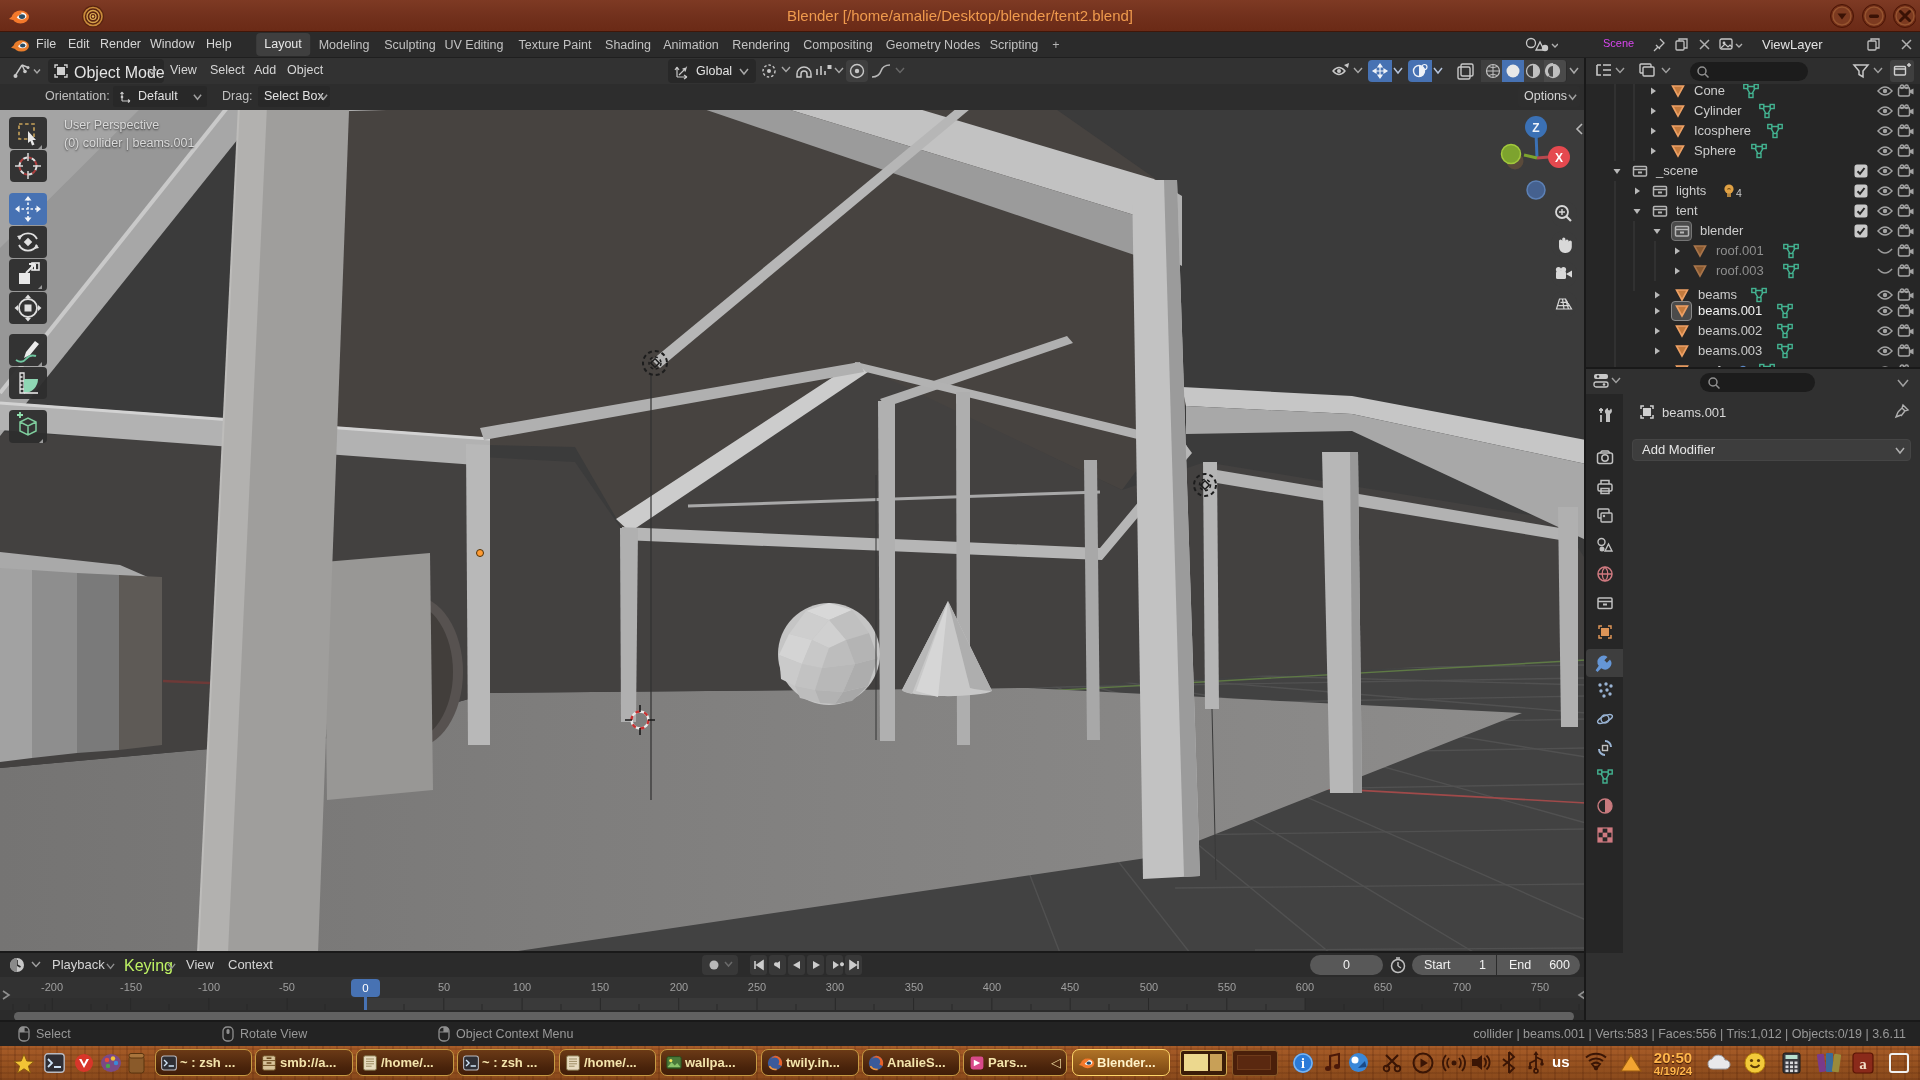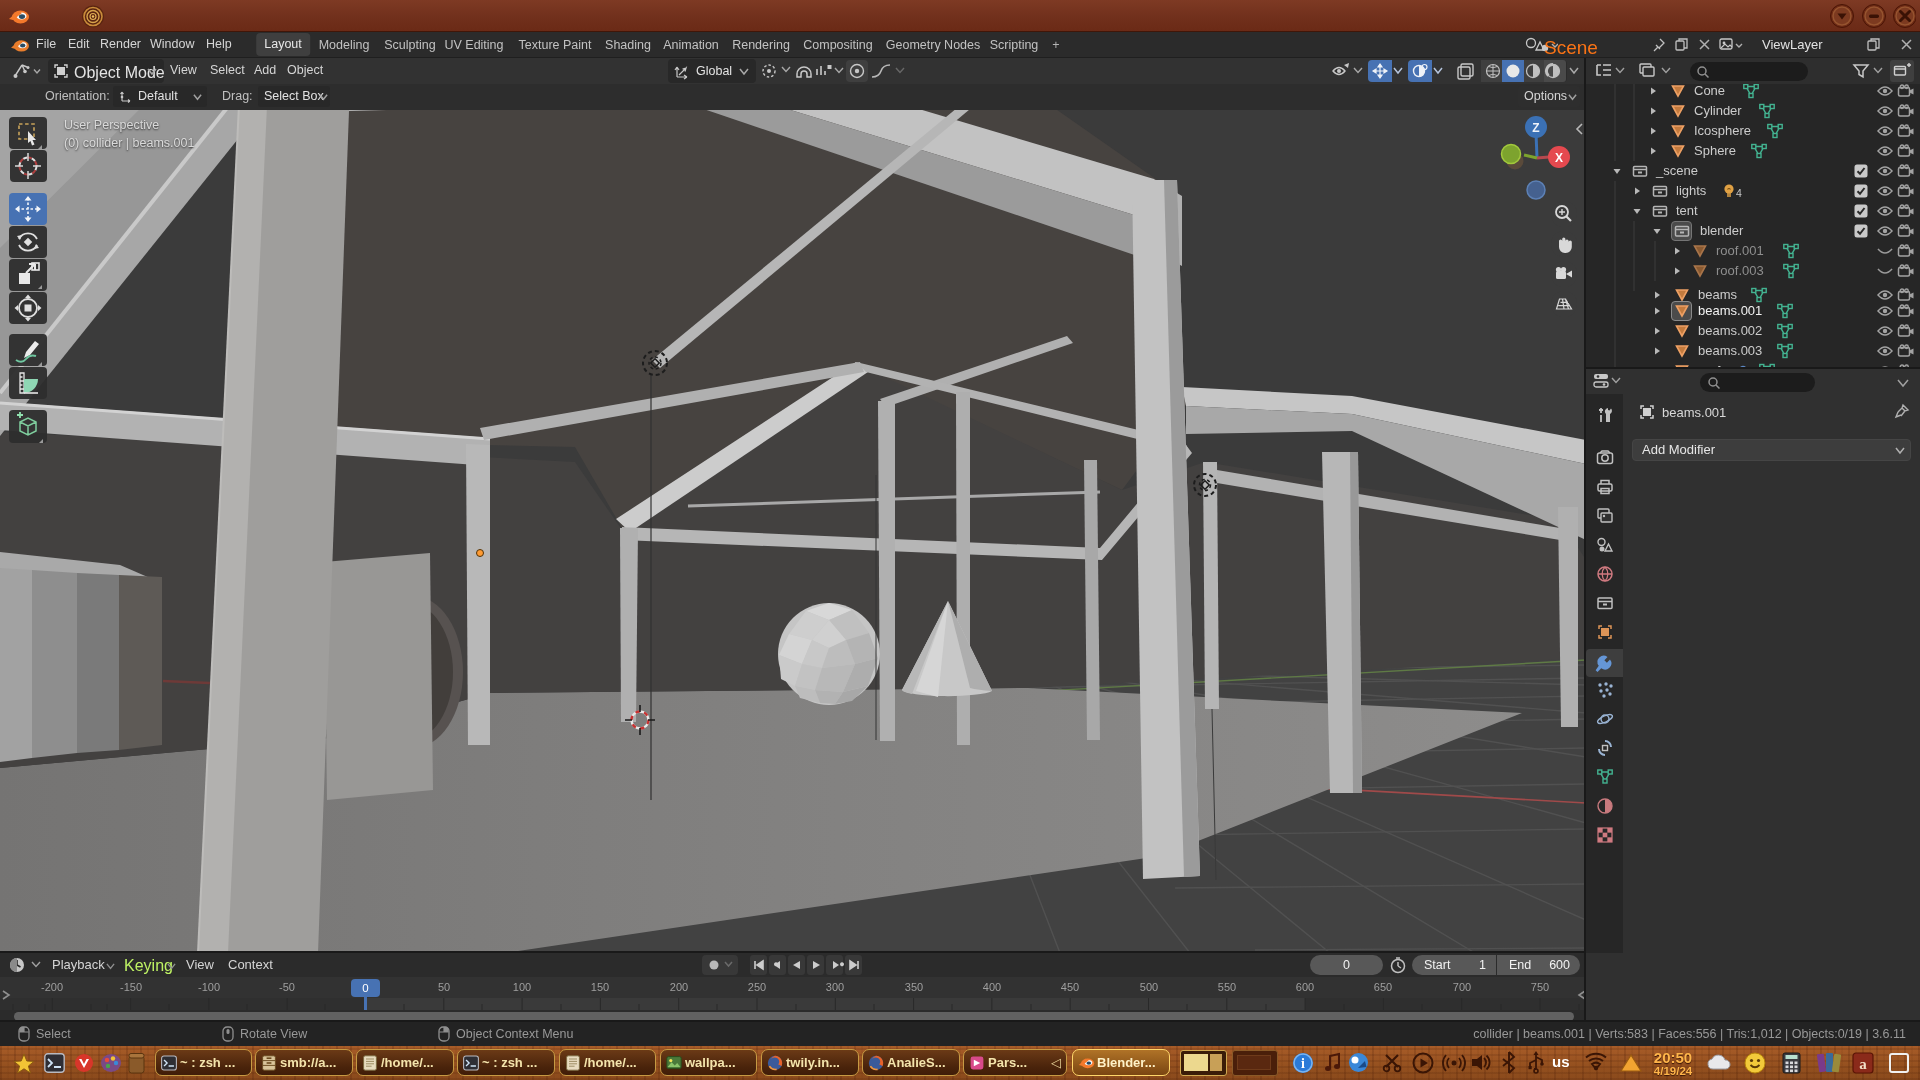--- a/index.html
+++ b/index.html
@@ -54,20 +54,21 @@
     <ellipse cx="14" cy="10.6" rx="3.1" ry="2.3" fill="#2a4c64"></ellipse>
     <path d="M1 13 L10 5 L14 7 L5 14 Z" fill="#f4792b"></path>
   </svg>
   <svg class="abs" style="left:80px;top:4px" width="26" height="25" viewBox="0 0 26 25">
     <circle cx="13" cy="12.5" r="11" fill="#5a2410"></circle>
     <circle cx="13" cy="12.5" r="9" fill="none" stroke="#c98b3a" stroke-width="1.6"></circle>
     <circle cx="13" cy="12.5" r="6" fill="none" stroke="#d7a44c" stroke-width="1.4"></circle>
     <circle cx="13" cy="12.5" r="3" fill="none" stroke="#e0b055" stroke-width="1.2"></circle>
     <circle cx="13" cy="12.5" r="1.2" fill="#f0c060"></circle>
   </svg>
+  <div id="titletext" class="abs">Blender [/home/amalie/Desktop/blender/tent2.blend]</div>
 
   <svg class="abs" style="left:1828px;top:3px" width="88" height="27" viewBox="0 0 88 27">
     <g>
       <circle cx="14" cy="13" r="11.5" fill="#6d2a15" stroke="#4a1505" stroke-width="1"></circle>
       <circle cx="14" cy="13" r="9" fill="#7c3a20" stroke="#96542f" stroke-width="1.5"></circle>
       <path d="M9.5 10.5 L18.5 10.5 L14 16.5 Z" fill="#3a1205"></path>
       <circle cx="46" cy="13" r="11.5" fill="#6d2a15" stroke="#4a1505" stroke-width="1"></circle>
       <circle cx="46" cy="13" r="9" fill="#7c3a20" stroke="#96542f" stroke-width="1.5"></circle>
       <rect x="41" y="11.5" width="10" height="3.4" rx="1.6" fill="#3a1205"></rect>
       <circle cx="77" cy="13" r="11.5" fill="#6d2a15" stroke="#4a1505" stroke-width="1"></circle>
@@ -100,21 +101,21 @@
   <div class="wstab abs" style="left:933px">Geometry Nodes</div>
   <div class="wstab abs" style="left:1014px">Scripting</div>
   <div class="wstab abs" style="left:1056px;color:#b5b5b5">+</div>
 
   <svg class="abs" style="left:1524px;top:36px" width="34" height="18" viewBox="0 0 34 18">
     <circle cx="7" cy="7" r="4.5" fill="none" stroke="#c8c8c8" stroke-width="1.3"></circle>
     <path d="M12 14 L16 6 L20 14 Z" fill="none" stroke="#c8c8c8" stroke-width="1.3"></path>
     <circle cx="21" cy="12" r="3.2" fill="#c8c8c8"></circle>
     <path d="M28 8 l3 3 3-3" fill="none" stroke="#b0b0b0" stroke-width="1.4"></path>
   </svg>
-  <div class="abs" style="left:1544px;top:37px;font-size:19px;color:#f97316">Scene</div>
+  <div class="abs" style="left:1603px;top:37px;font-size:11px;color:#d946ef">Scene</div>
   <svg class="abs" style="left:1652px;top:37px" width="60" height="16" viewBox="0 0 60 16">
     <path d="M8 2 L12 6 L7 11 M4 8 L8 12 M2 14 L6 10" stroke="#c0c0c0" stroke-width="1.3" fill="none"></path>
     <rect x="24" y="4" width="8" height="9" rx="1" fill="none" stroke="#c0c0c0" stroke-width="1.3"></rect>
     <path d="M27 4 V2 h8 v9 h-3" fill="none" stroke="#c0c0c0" stroke-width="1.3"></path>
     <path d="M48 3 l9 9 M57 3 l-9 9" stroke="#b0b0b0" stroke-width="1.5"></path>
   </svg>
   <svg class="abs" style="left:1718px;top:36px" width="44" height="18" viewBox="0 0 44 18">
     <rect x="2" y="3" width="12" height="10" rx="1.5" fill="none" stroke="#c8c8c8" stroke-width="1.3"></rect>
     <circle cx="6" cy="7" r="1.4" fill="#c8c8c8"></circle>
     <path d="M3 12 l4-4 3 3 2-2 2 2" fill="none" stroke="#c8c8c8" stroke-width="1.2"></path>

